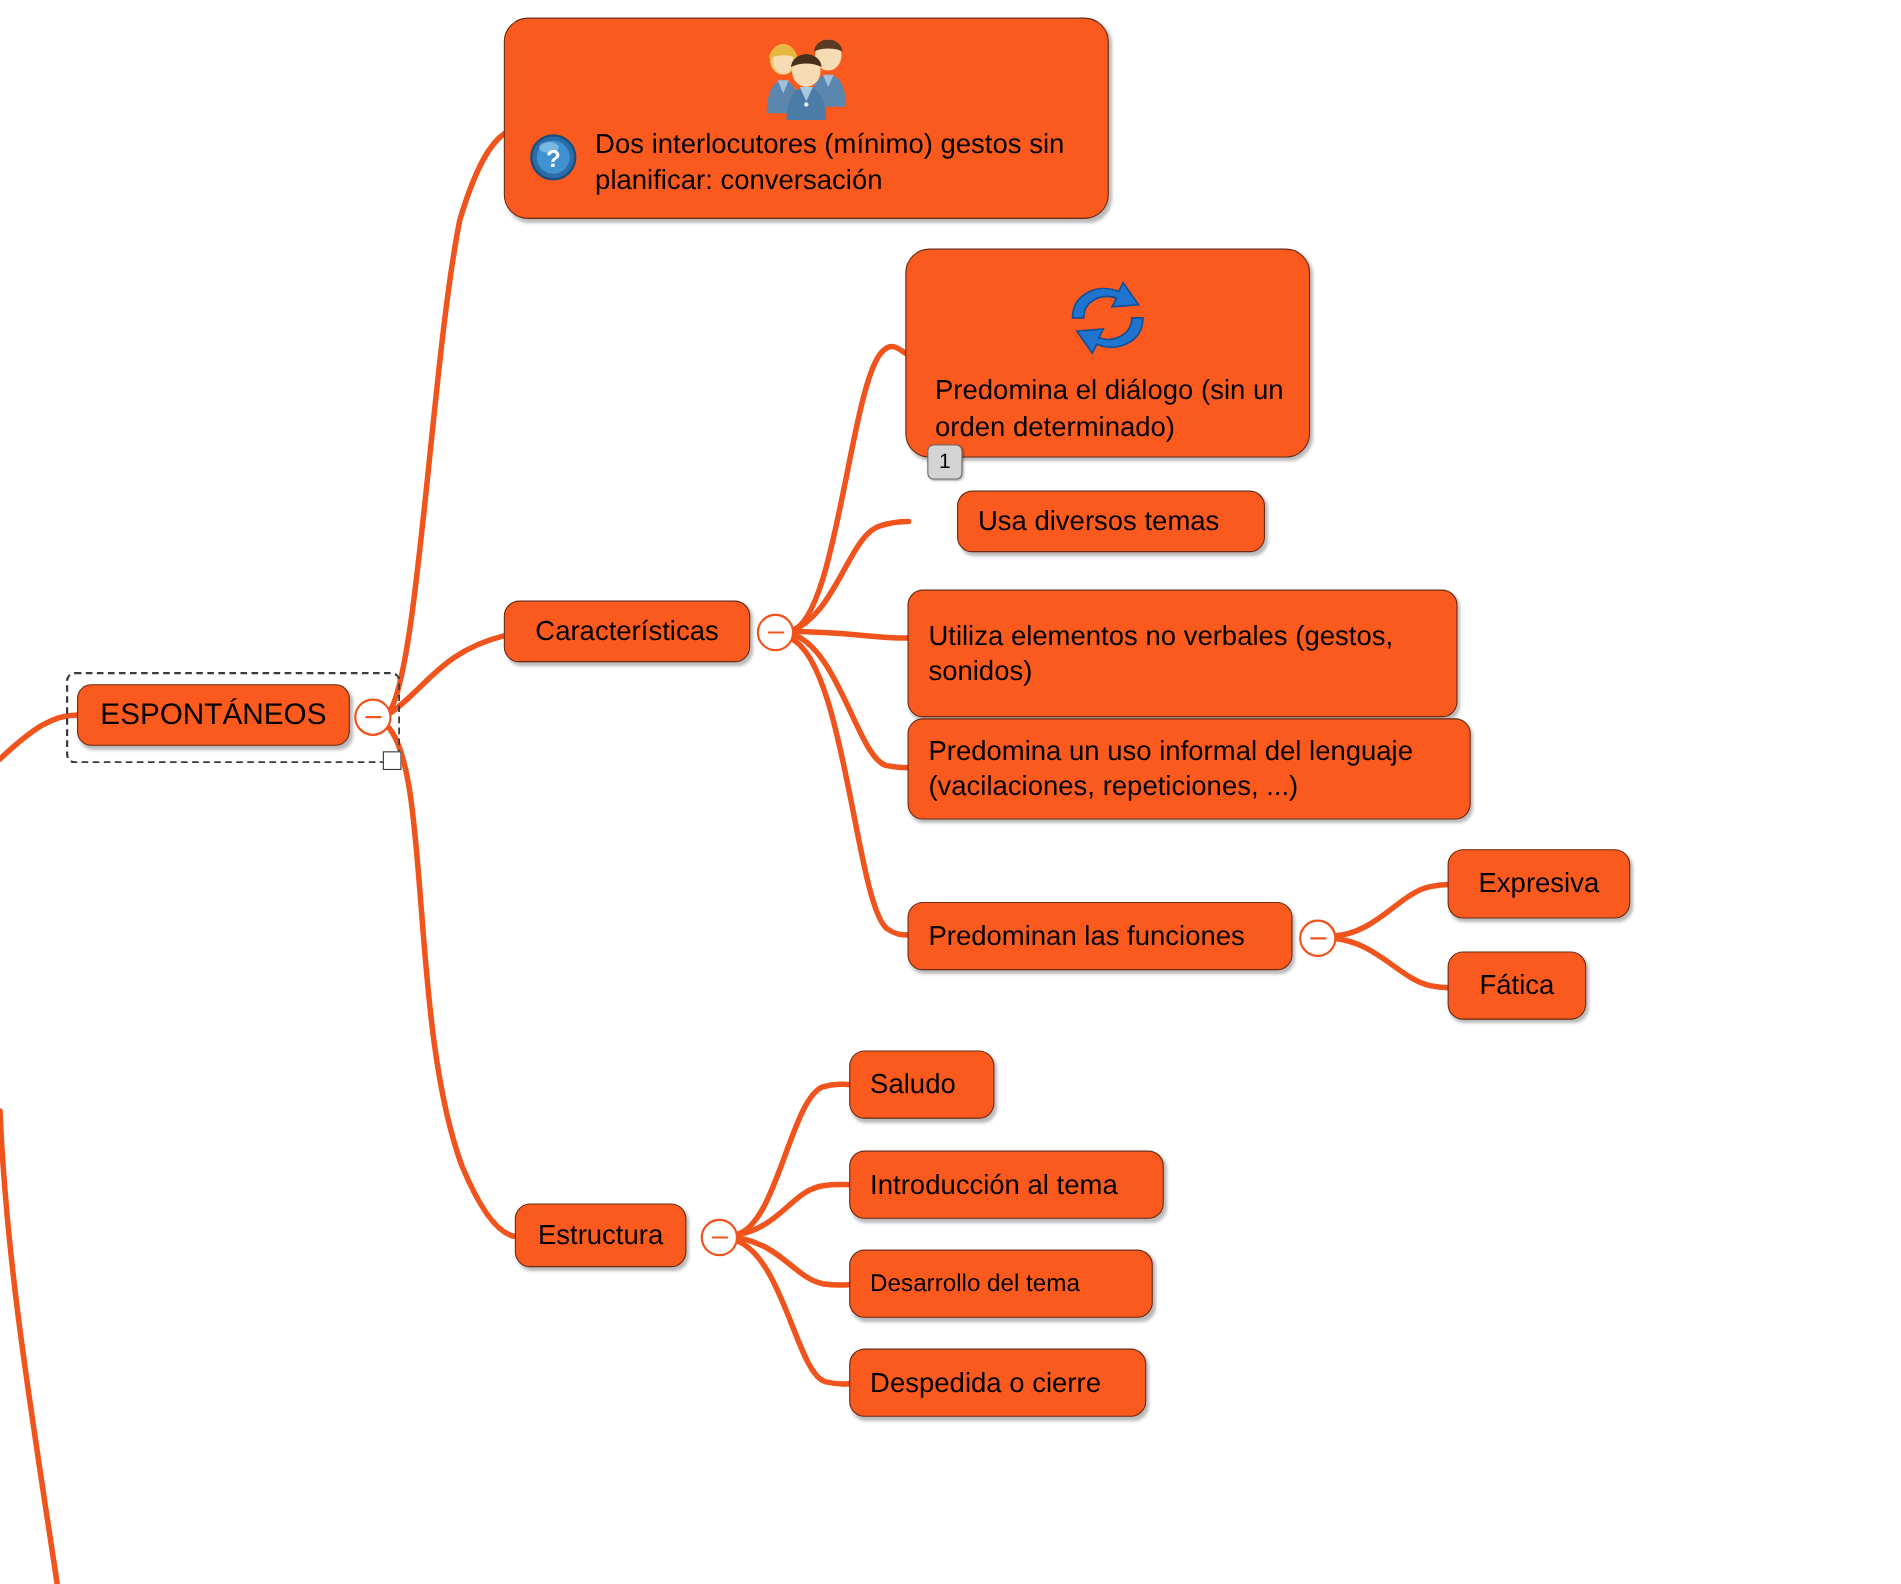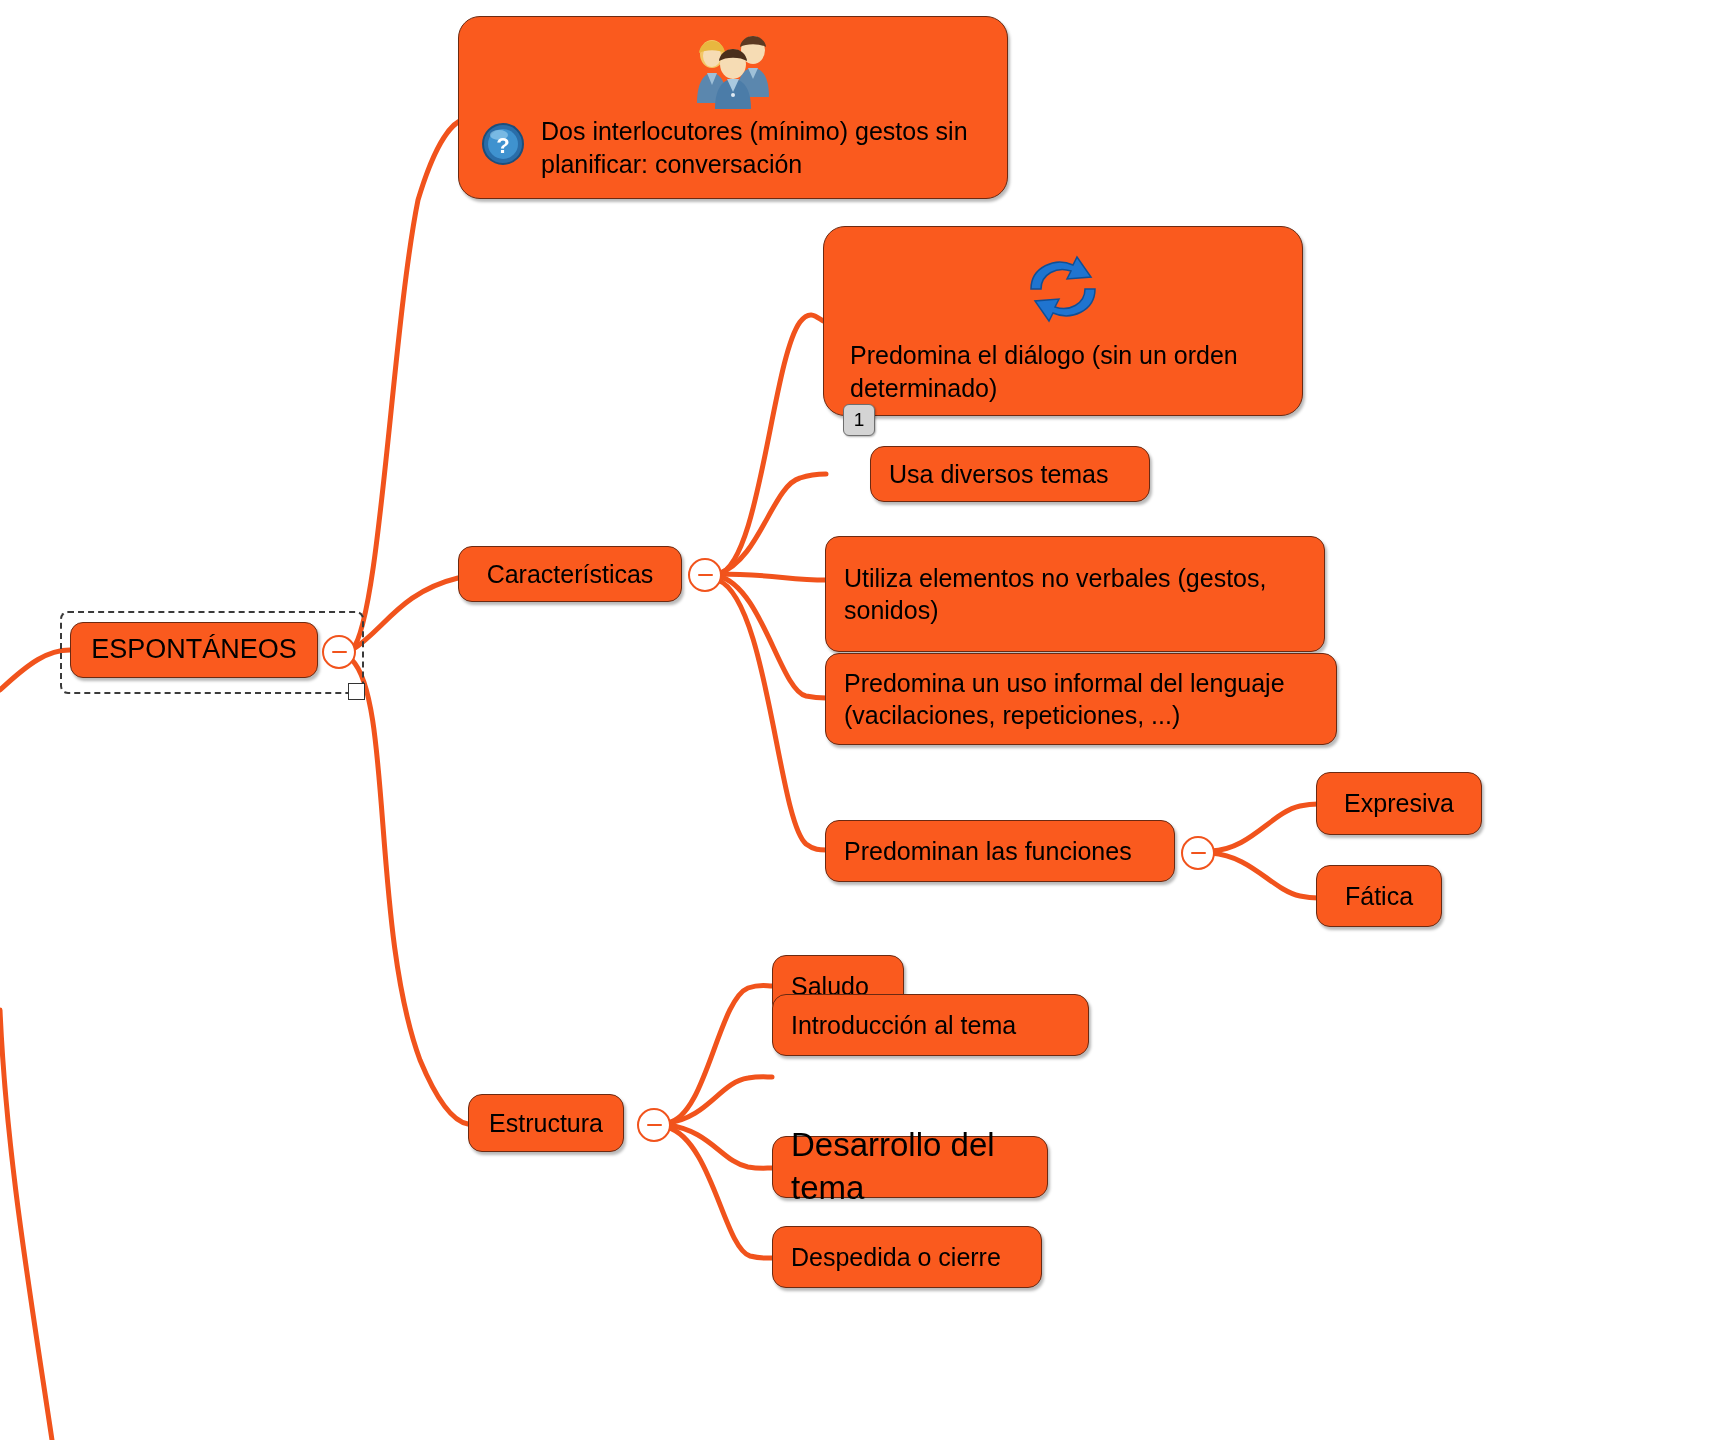--- a/index.html
+++ b/index.html
@@ -56,21 +56,21 @@
     align-items:flex-start;
     padding:0;
     flex-direction:column;
   }
   #n-dos .icon-row{width:100%;display:flex;justify-content:center;padding-top:14px;}
   #n-dos .body-row{display:flex;align-items:center;padding:6px 20px 14px 22px;}
   #n-dos .qmark{flex:0 0 auto;margin-right:16px;}
 
   
   #n-dialogo{
-    left:823px;top:226px;width:480px;height:190px;
+    left:823px;top:226px;width:368px;height:190px;
     border-radius:22px;font-size:25px;
     flex-direction:column;align-items:flex-start;padding:0;
   }
   #n-dialogo .icon-row{width:100%;display:flex;justify-content:center;padding-top:22px;}
   #n-dialogo .body-row{padding:10px 18px 14px 26px;}
   #badge-1{
     position:absolute;left:843px;top:404px;
     width:30px;height:30px;border-radius:6px;
     background:#d4d4d4;border:1.5px solid #6e6e6e;
     display:flex;align-items:center;justify-content:center;
@@ -78,22 +78,22 @@
   }
 
   #n-usa{left:870px;top:446px;width:280px;height:56px;font-size:25px;}
   #n-utiliza{left:825px;top:536px;width:500px;height:116px;font-size:25px;}
   #n-informal{left:825px;top:653px;width:512px;height:92px;font-size:25px;}
   #n-funciones{left:825px;top:820px;width:350px;height:62px;font-size:25px;}
   #n-expresiva{left:1316px;top:772px;width:166px;height:63px;font-size:25px;justify-content:center;}
   #n-fatica{left:1316px;top:865px;width:126px;height:62px;font-size:25px;justify-content:center;}
 
   #n-saludo{left:772px;top:955px;width:132px;height:62px;font-size:25px;}
-  #n-intro{left:772px;top:994px;width:317px;height:62px;font-size:25px;}
-  #n-desar{left:772px;top:1136px;width:276px;height:62px;font-size:33px;}
+  #n-intro{left:772px;top:1046px;width:286px;height:62px;font-size:25px;}
+  #n-desar{left:772px;top:1136px;width:276px;height:62px;font-size:22px;}
   #n-desped{left:772px;top:1226px;width:270px;height:62px;font-size:25px;text-align:center;}
 
   
   .toggle{
     position:absolute;width:30px;height:30px;border-radius:50%;
     background:#ffffff;border:2px solid #F1531C;
     display:flex;align-items:center;justify-content:center;
     z-index:6;
   }
   .toggle .bar{width:15px;height:2.6px;background:#F1531C;border-radius:2px;}

